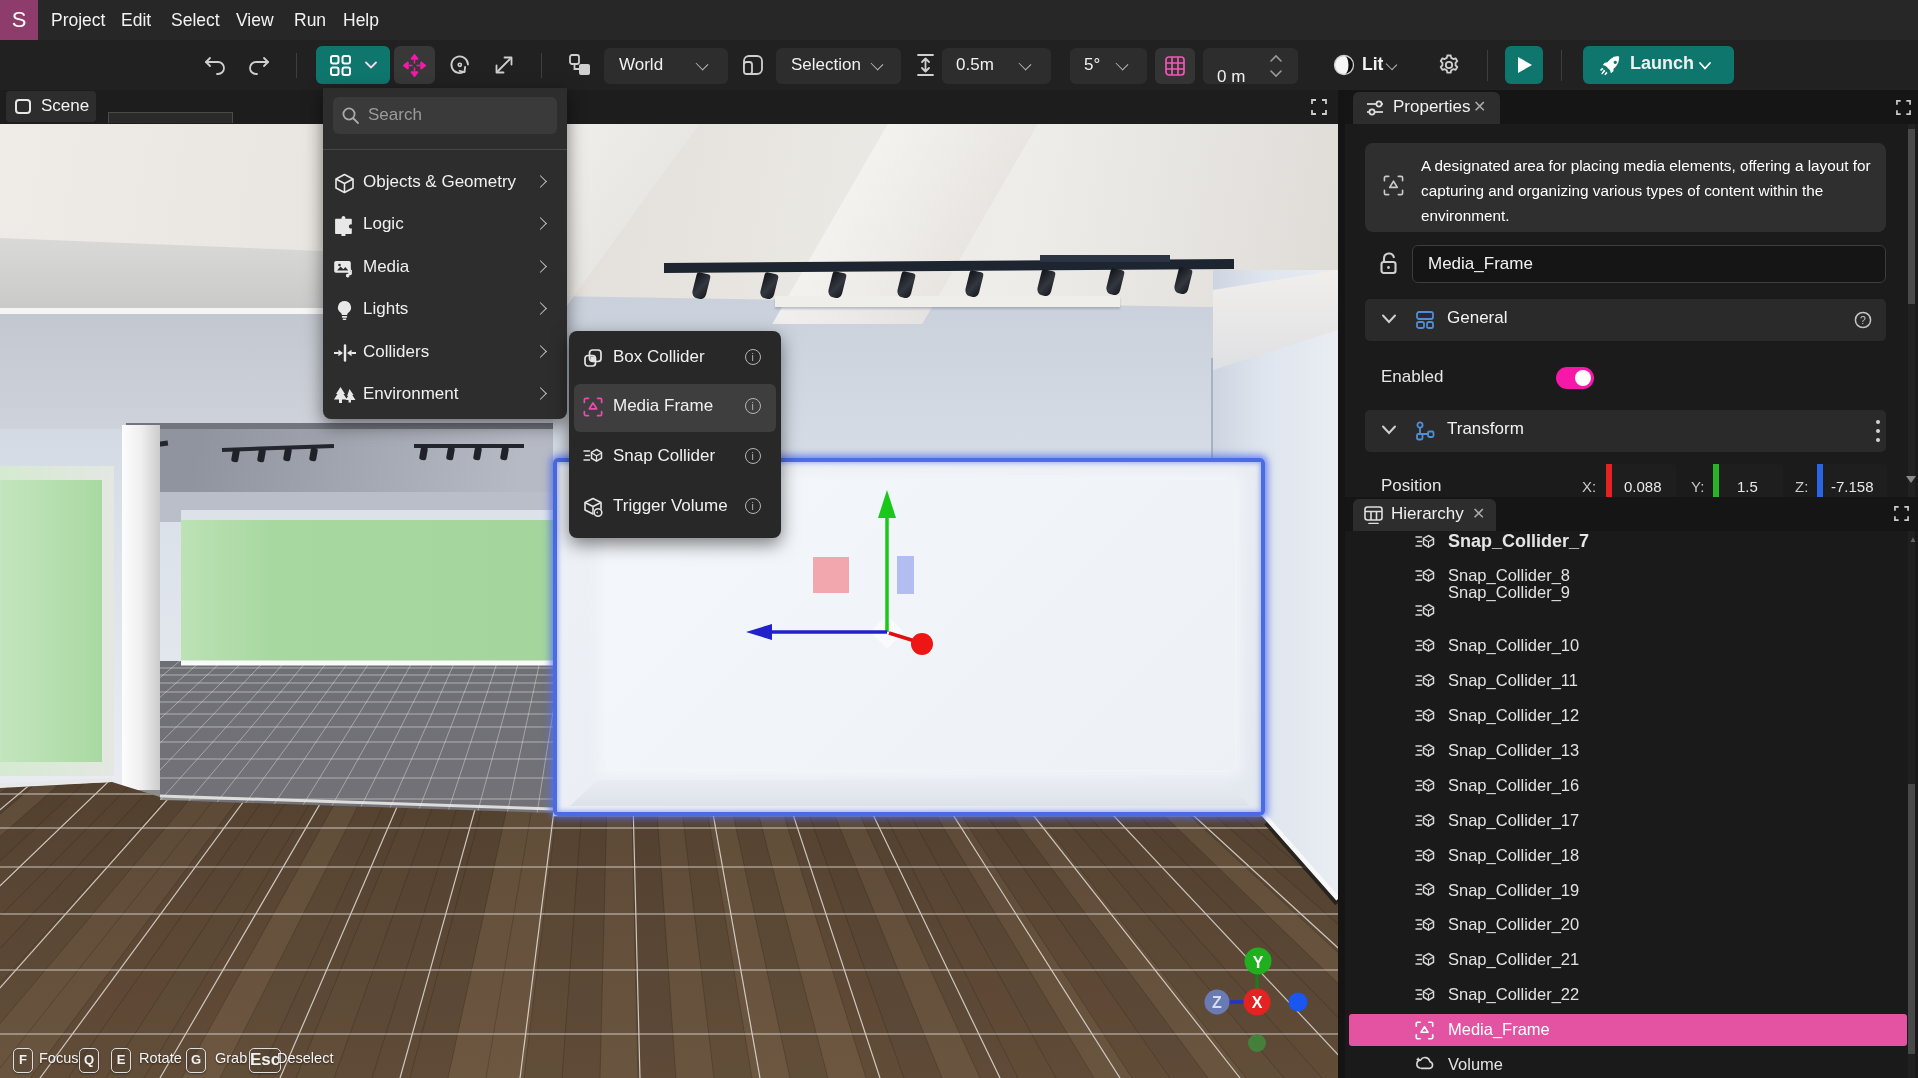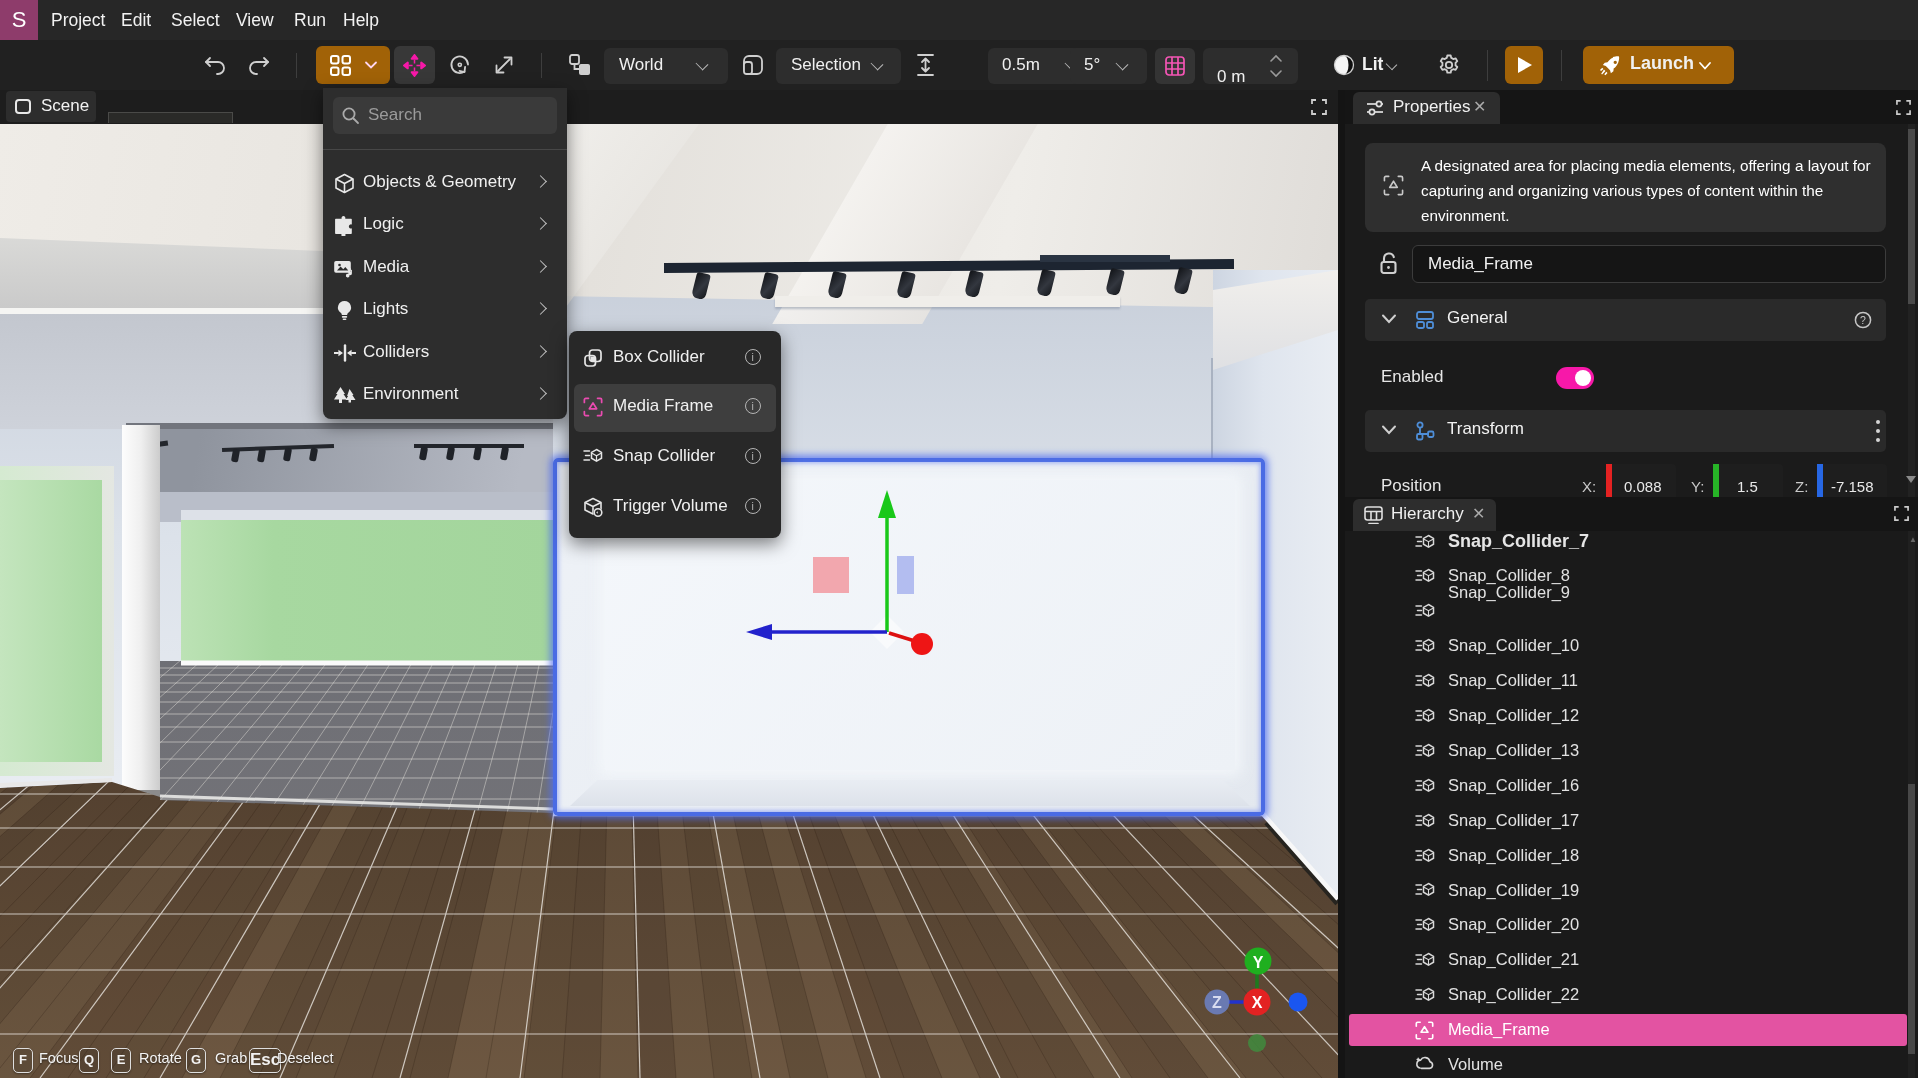--- a/index.html
+++ b/index.html
@@ -6,21 +6,21 @@
 html,body { width:1918px; height:1078px; overflow:hidden; background:#141414; font-family:"Liberation Sans", sans-serif; }
 .abs { position:absolute; }
 #stage { position:relative; width:1918px; height:1078px; overflow:hidden; }
 
 #menubar { position:absolute; left:0; top:0; width:1918px; height:40px; background:#272727; }
 #slogo { position:absolute; left:0; top:0; width:38px; height:40px; background:#8e3c6b; color:#fff; font-size:22px; text-align:center; line-height:40px; }
 .mitem { position:absolute; top:0; height:40px; line-height:40px; color:#f2f2f2; font-size:17.5px; }
 
 #toolbar { position:absolute; left:0; top:40px; width:1918px; height:50px; background:#212121; }
 .tbtn { position:absolute; top:8px; height:36px; border-radius:6px; background:#2d2d2d; color:#f0f0f0; font-size:17px; }
-.pink { background:#a16207; }
+.pink { background:#0f766e; }
 .sep { position:absolute; top:13px; width:1px; height:25px; background:#3e3e3e; }
 .chev { display:inline-block; width:10px; height:10px; border-right:1.8px solid #b8b8b8; border-bottom:1.8px solid #b8b8b8; transform:rotate(45deg) scale(1,0.82); }
 
 #viewport { position:absolute; left:0; top:90px; width:1338px; height:988px; overflow:hidden; background:#111; }
 .spot { position:absolute; width:14px; height:26px; background:linear-gradient(120deg,#101216,#33373f 55%,#15171b); border-radius:3px 3px 6px 6px; transform:rotate(14deg); }
 .ispot { position:absolute; width:7px; height:13px; background:#1f2228; border-radius:2px; transform:rotate(10deg); }
 #hints { position:absolute; left:0; top:956px; height:32px; width:100%; color:#f5f5f5; font-size:14.5px; }
 .key { position:absolute; top:2px; height:25px; border:1.6px solid #dedede; border-radius:5px; color:#f2f2f2; font-weight:bold; text-align:center; background:rgba(30,30,30,0.15); box-shadow:0 1px 2px rgba(0,0,0,0.35); }
 .klabel { position:absolute; top:3px; text-shadow:0 1px 2px rgba(0,0,0,0.6); }
 
@@ -119,21 +119,21 @@
     <div class="tbtn" style="left:776px;width:125px;">
       <span class="abs" style="left:15px;top:7px;">Selection</span>
       <span class="chev abs" style="left:96px;top:11px;"></span>
     </div>
 
     <svg class="abs" style="left:915px;top:13px;" width="21" height="24" viewBox="0 0 21 24">
         <path d="M3 2 H18 M3 22 H18" stroke="#cfcfcf" stroke-width="1.8" stroke-linecap="round"></path>
         <path d="M10.5 6 V18 M7 9 L10.5 5.5 L14 9 M7 15 L10.5 18.5 L14 15" fill="none" stroke="#cfcfcf" stroke-width="1.8" stroke-linecap="round" stroke-linejoin="round"></path>
       </svg>
 
-    <div class="tbtn" style="left:988px;width:109px;">
+    <div class="tbtn" style="left:942px;width:109px;">
       <span class="abs" style="left:14px;top:7px;">0.5m</span>
       <span class="chev abs" style="left:78px;top:11px;"></span>
     </div>
 
     <div class="tbtn" style="left:1070px;width:77px;">
       <span class="abs" style="left:14px;top:7px;">5°</span>
       <span class="chev abs" style="left:47px;top:11px;"></span>
     </div>
 
     <div class="tbtn" style="left:1155px;width:40px;background:#343434;">

